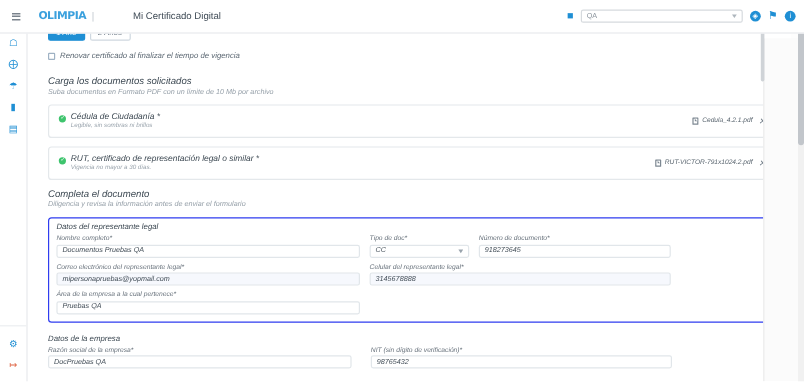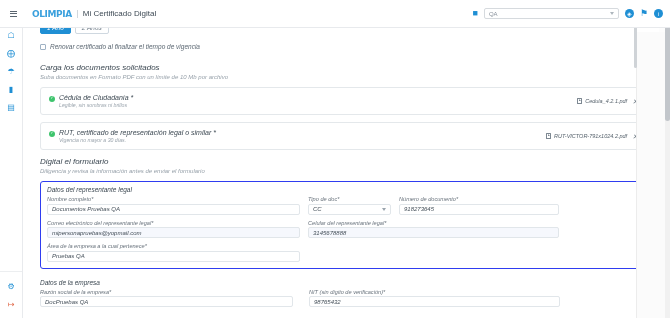--- a/index.html
+++ b/index.html
@@ -25,21 +25,21 @@
   }
   .hamburger i { display: block; width: 7px; height: 1px; background: #5a6570; }
   .brand {
     display: flex; align-items: center; gap: 5px; margin-left: 10px;
   }
   .brand-logo {
     font-size: 9px; font-weight: bold; color: #3aa0dd;
     letter-spacing: -0.4px; font-family: "DejaVu Sans", sans-serif;
   }
   .brand-sep { width: 1px; height: 8px; background: #d2d7dc; }
-  .brand-title { font-size: 8px; color: #3e4a55; }
+  .brand-title { font-size: 8px; color: #3e4a55; margin-left: 28px; }
 
   .topbar-right {
     margin-left: auto; display: flex; align-items: center; gap: 6px;
     padding-right: 7px;
   }
   .env-select {
     width: 135px; height: 11px; border: 1px solid #d6dade; border-radius: 2px;
     background: #fff; display: flex; align-items: center;
     padding: 0 4px; font-size: 6px; color: #8a939c;
     position: relative;
@@ -268,21 +268,21 @@
           </div>
           <div class="doc-right">
             <span class="file-chip">
               <span class="file-ic"></span>
               <span class="file-name">RUT-VICTOR-791x1024.2.pdf</span>
             </span>
             <span class="x-btn">✕</span>
           </div>
         </div>
 
-        <div class="sec-title" style="margin-top:7px">Digital el formulario</div>
+        <div class="sec-title" style="margin-top:7px">Completa el documento</div>
         <div class="sec-sub">Diligencia y revisa la información antes de enviar el formulario</div>
 
         <div class="form-wrap">
 
           <div class="fieldset highlight">
             <div class="fs-title">Datos del representante legal</div>
 
             <div class="grid2">
               <div class="col w-left fld">
                 <span class="fld-label">Nombre completo*</span>

